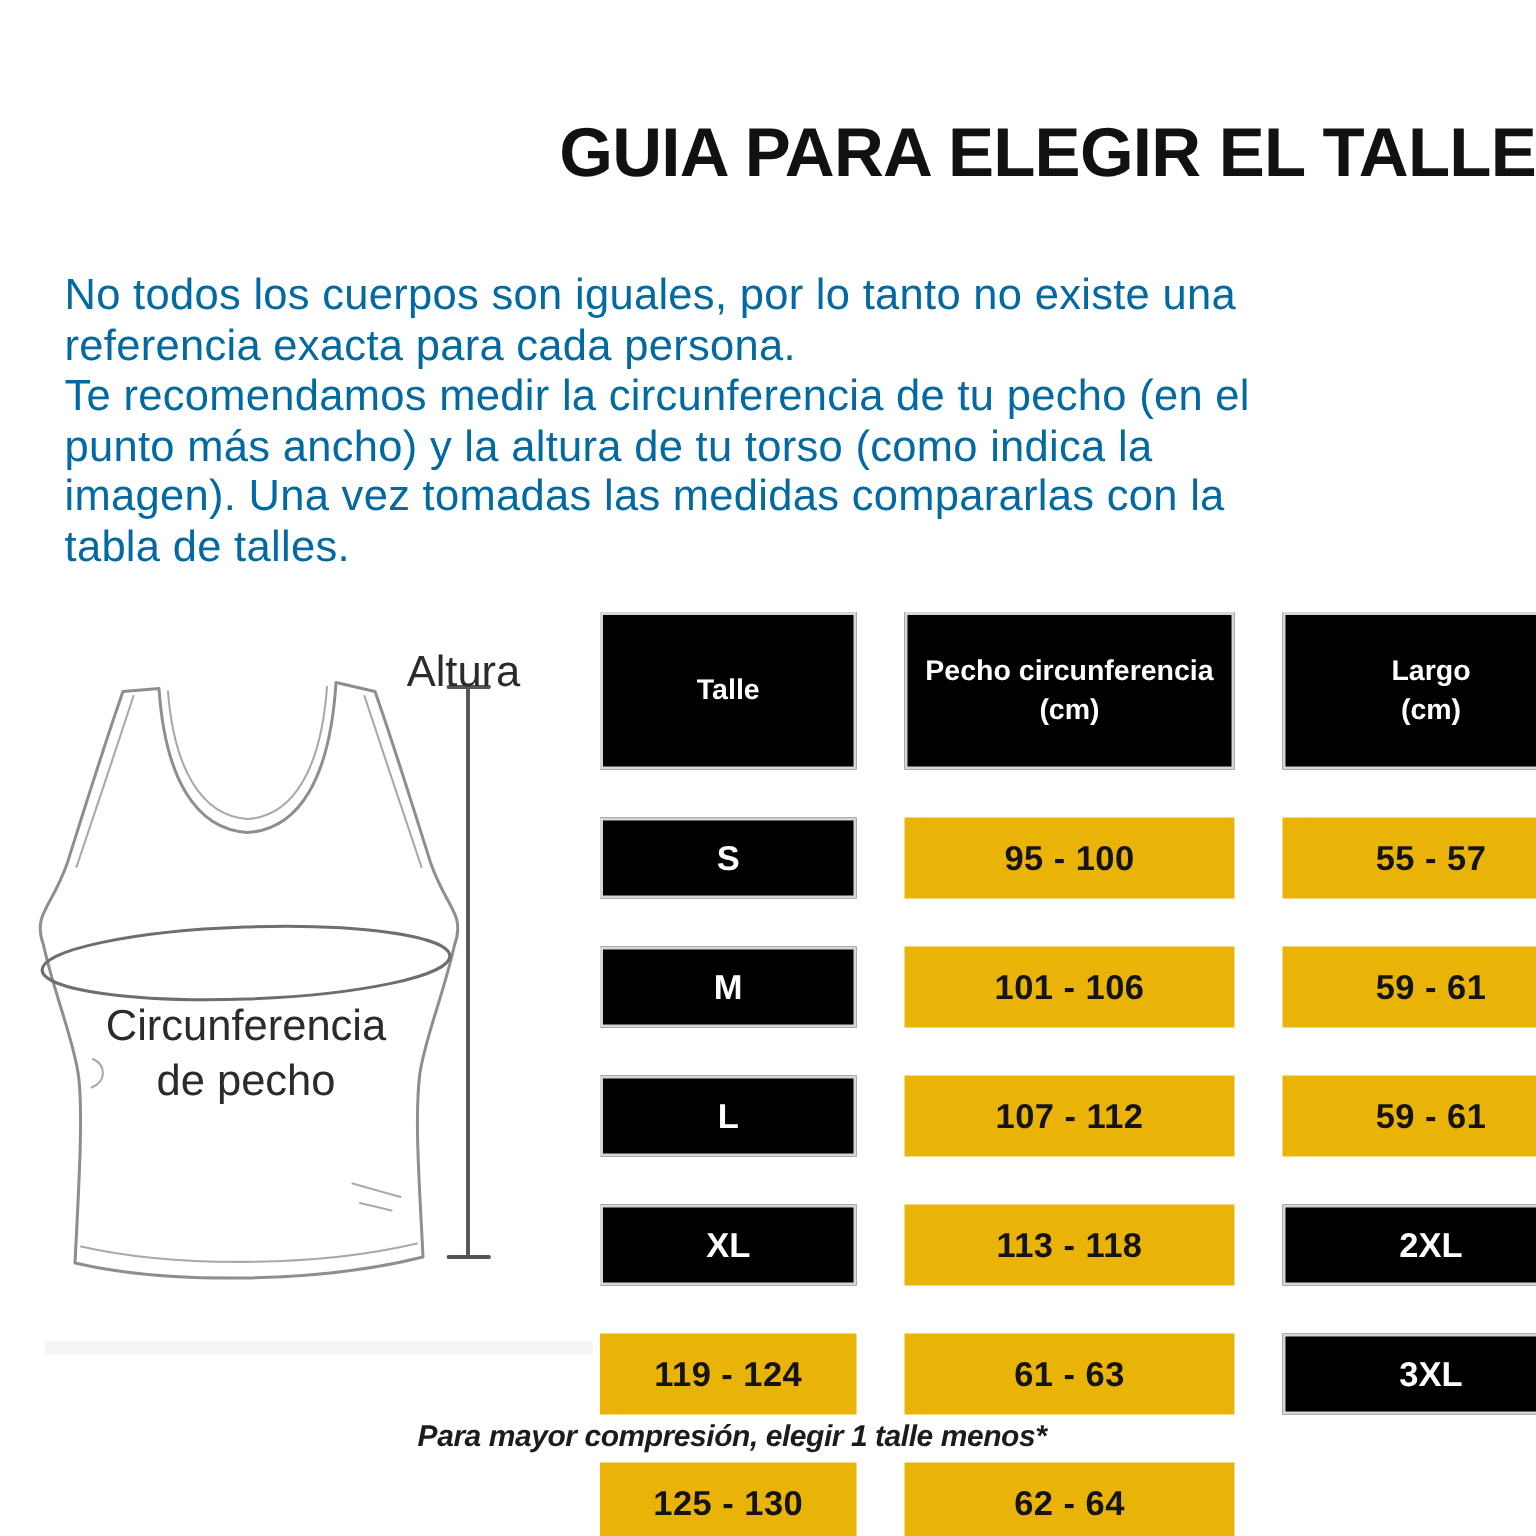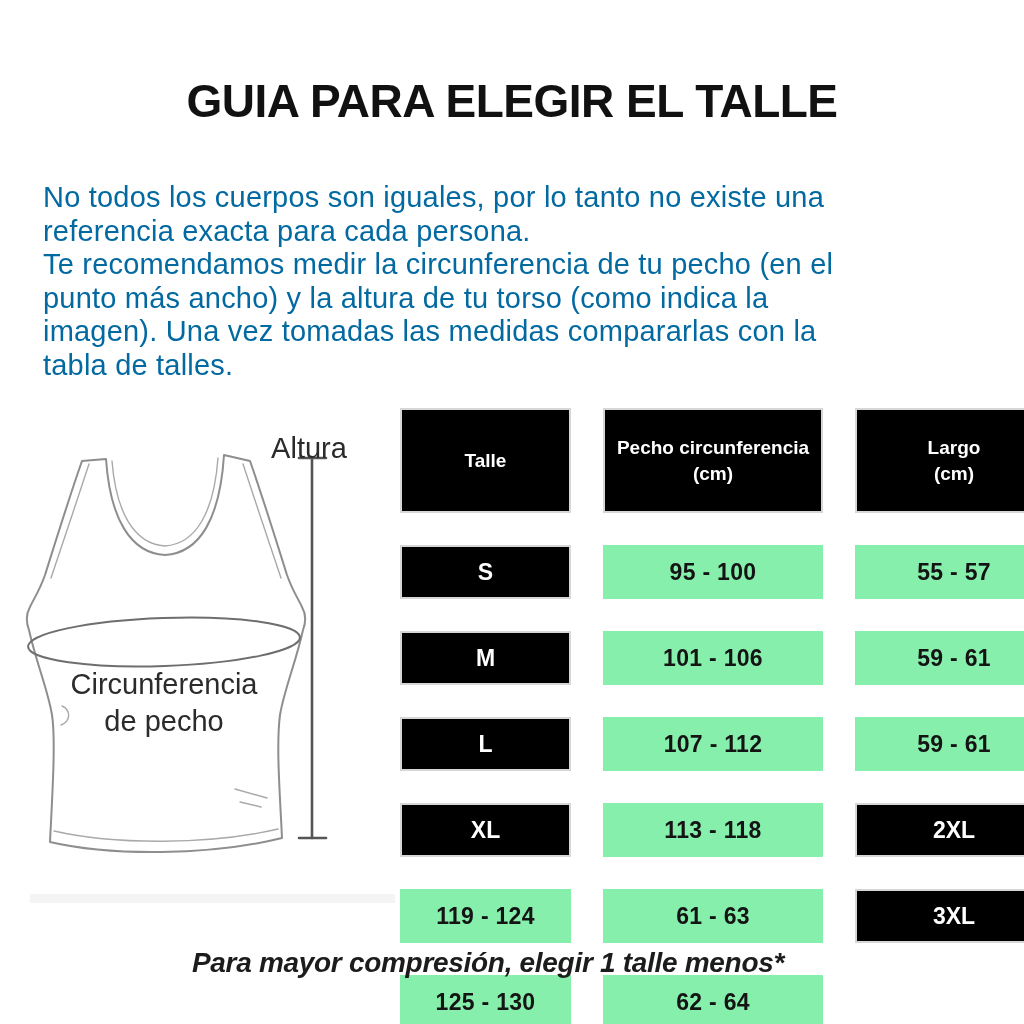--- a/index.html
+++ b/index.html
@@ -1,21 +1,21 @@
 <!DOCTYPE html>
 <html><head>
 <meta charset="utf-8">
 <style>
   html,body{margin:0;padding:0;background:#ffffff;}
   .canvas{
     position:relative;width:1024px;height:1024px;background:#ffffff;
     font-family:"Liberation Sans",sans-serif;overflow:hidden;
   }
   .title{
-    position:absolute;top:74px;left:0;width:1024px;text-align:center;
+    position:absolute;top:74px;left:0;width:1024px;text-align:right;
     font-size:46px;font-weight:800;letter-spacing:-0.5px;color:#111111;margin:0;
   }
   .intro{
     position:absolute;left:43px;top:181px;width:940px;
     font-size:29px;line-height:33.5px;color:#0369a1;letter-spacing:0.2px;
   }
   .diagram{position:absolute;left:0;top:400px;width:400px;height:530px;}
   .diagram svg{position:absolute;left:0;top:0;}
   .height-label{
     position:absolute;left:247px;top:20px;width:124px;text-align:center;
@@ -27,27 +27,27 @@
   }
   .size-table{
     position:absolute;left:400px;top:408px;
     display:grid;
     grid-template-columns:171px 220px 198px;
     grid-template-rows:105px repeat(6,54px);
     column-gap:12px;row-gap:11px;gap:32px;
   }
   .cell{display:flex;align-items:center;justify-content:center;box-sizing:border-box;}
   .cell.black{background:#000000;color:#ffffff;border:2px solid #d6d6d6;}
-  .cell.gray{background:#86efac;color:#141414;}
+  .cell.gray{background:#eab308;color:#141414;}
   .head{font-size:19px;font-weight:700;text-align:center;white-space:pre-line;line-height:26px;}
   .size{font-size:23px;font-weight:700;}
   .val{font-size:23px;font-weight:700;letter-spacing:0.3px;}
   .footer-note{
     position:absolute;top:947px;left:0;width:976px;text-align:center;
-    font-size:28px;font-weight:700;font-style:italic;color:#1c1c1c;letter-spacing:-0.3px;
+    font-size:20px;font-weight:700;font-style:italic;color:#1c1c1c;letter-spacing:-0.3px;
   }
 </style>
 </head>
 <body>
 
 <div class="canvas">
 
   <h1 class="title">GUIA PARA ELEGIR EL TALLE</h1>
 
   <div class="intro">

